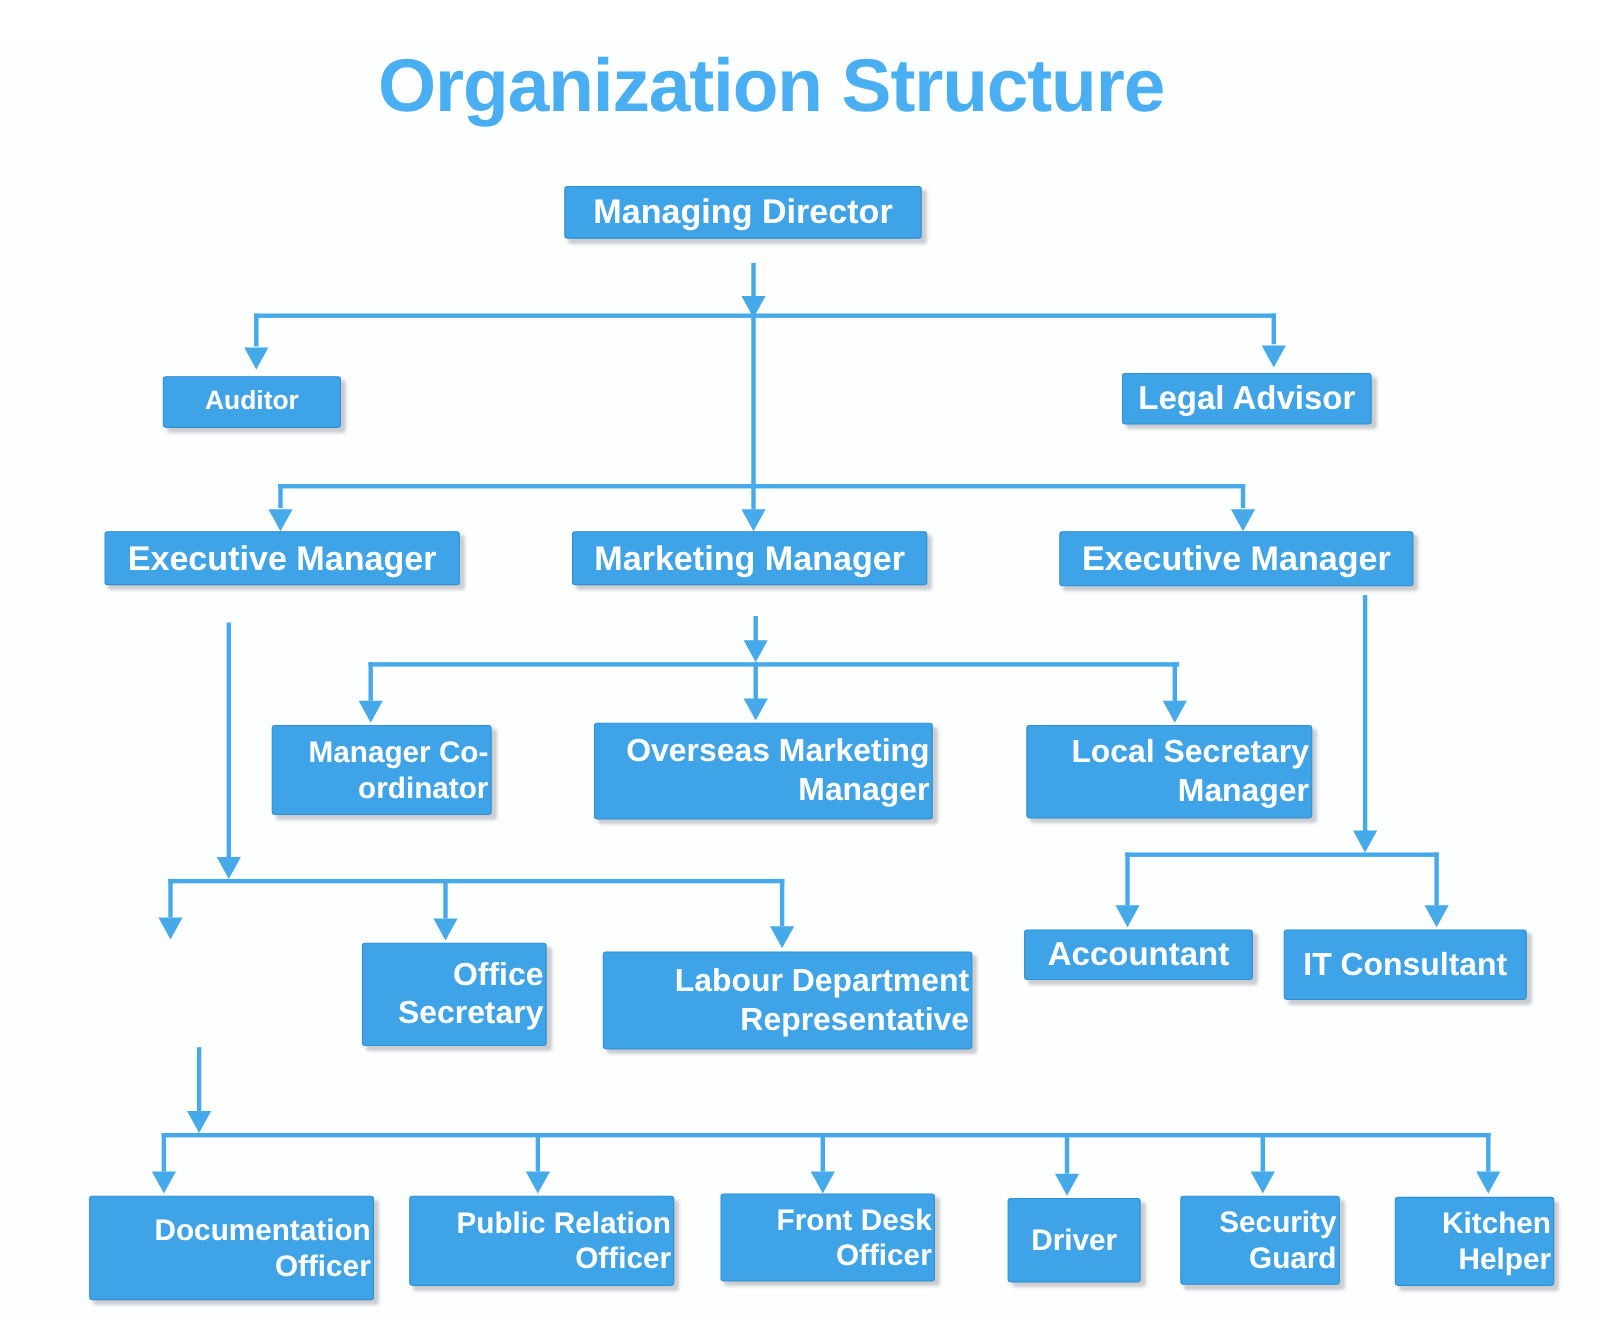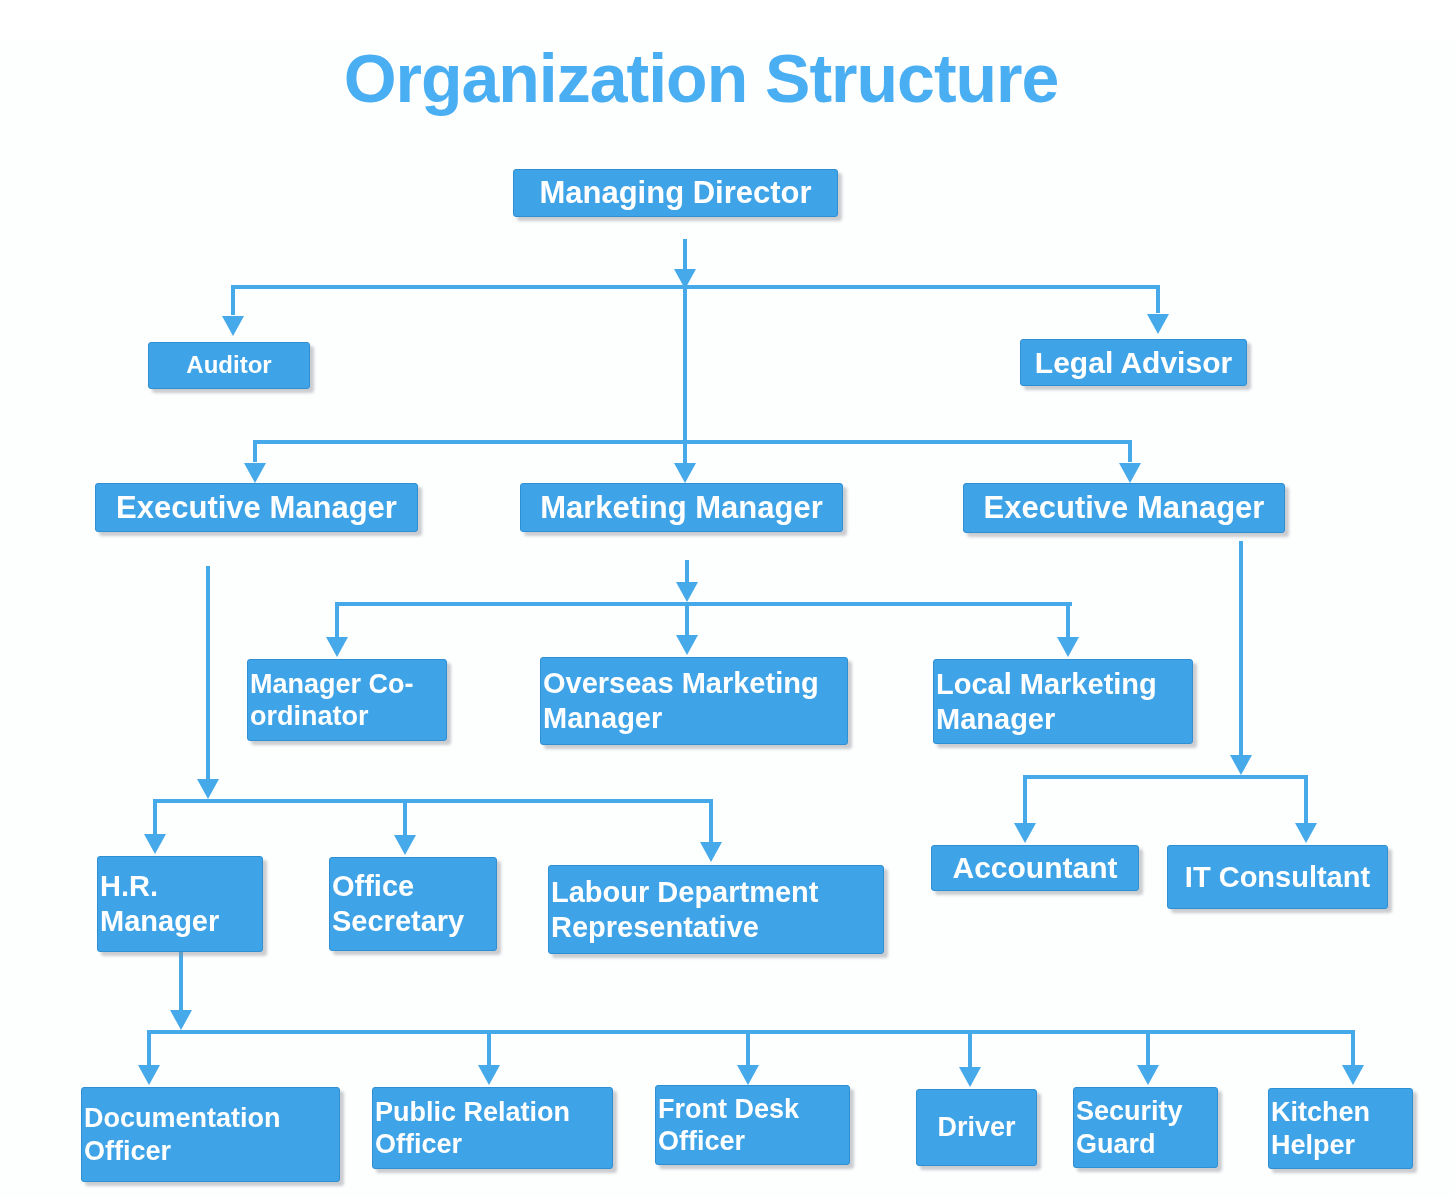--- a/index.html
+++ b/index.html
@@ -31,21 +31,21 @@
     white-space:nowrap;
   }
   .node{
     position:absolute;
     background:var(--node-fill);
     color:var(--node-text);
     border:1px solid var(--node-edge);
     border-radius:3px;
     box-shadow:4px 4px 3px rgba(140,145,152,0.45);
     display:flex;align-items:center;justify-content:center;
-    text-align:left;
+    text-align:right;
     font-weight:bold;
     line-height:1.2;
     padding:0 2px;
   }
   .fs32{font-size:24px;} .fs31{font-size:31px;} .fs30{font-size:30px;}
   .fs29{font-size:29px;} .fs27{font-size:27px;}
   .vline,.hline{position:absolute;background:var(--connector);}
   .vline{width:4px;}
   .hline{height:4px;}
   .arrow{
@@ -140,24 +140,21 @@
   <div class="node fs31" style="left:963px;top:444px;width:322px;height:50px">
     <span>Executive Manager</span>
   </div>
   <div class="node fs27" style="left:247px;top:620px;width:200px;height:82px">
     <span>Manager Co-ordinator</span>
   </div>
   <div class="node fs29" style="left:540px;top:618px;width:308px;height:88px">
     <span>Overseas Marketing Manager</span>
   </div>
   <div class="node fs29" style="left:933px;top:620px;width:260px;height:85px">
-    <span>Local Marketing Manager</span>
-  </div>
-  <div class="node fs29" style="left:97px;top:817px;width:166px;height:96px">
-    <span>H.R. Manager</span>
+    <span>Local Secretary Manager</span>
   </div>
   <div class="node fs29" style="left:329px;top:818px;width:168px;height:94px">
     <span>Office Secretary</span>
   </div>
   <div class="node fs29" style="left:548px;top:826px;width:336px;height:89px">
     <span>Labour Department Representative</span>
   </div>
   <div class="node fs30" style="left:931px;top:806px;width:208px;height:46px">
     <span>Accountant</span>
   </div>

